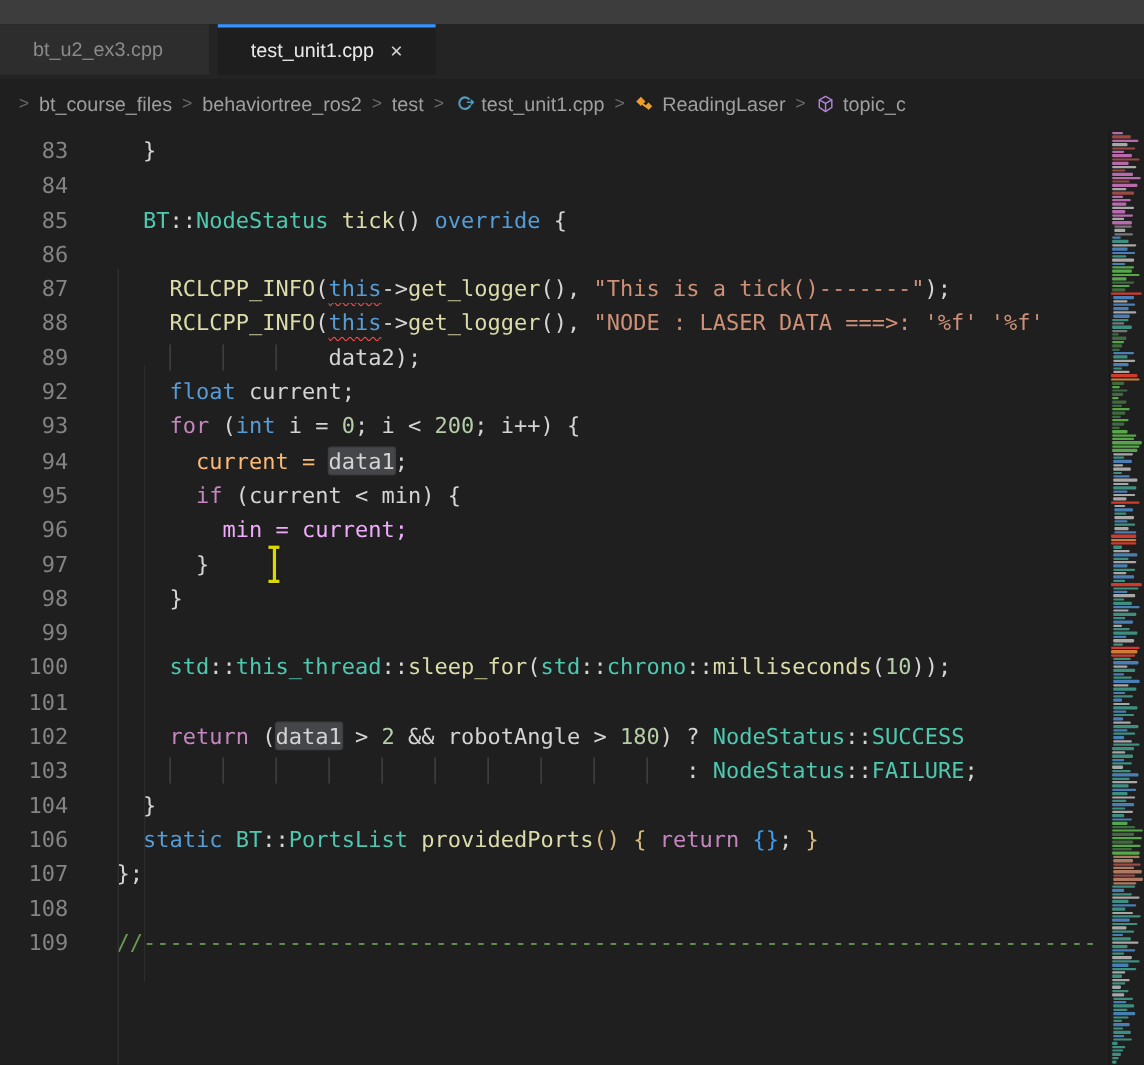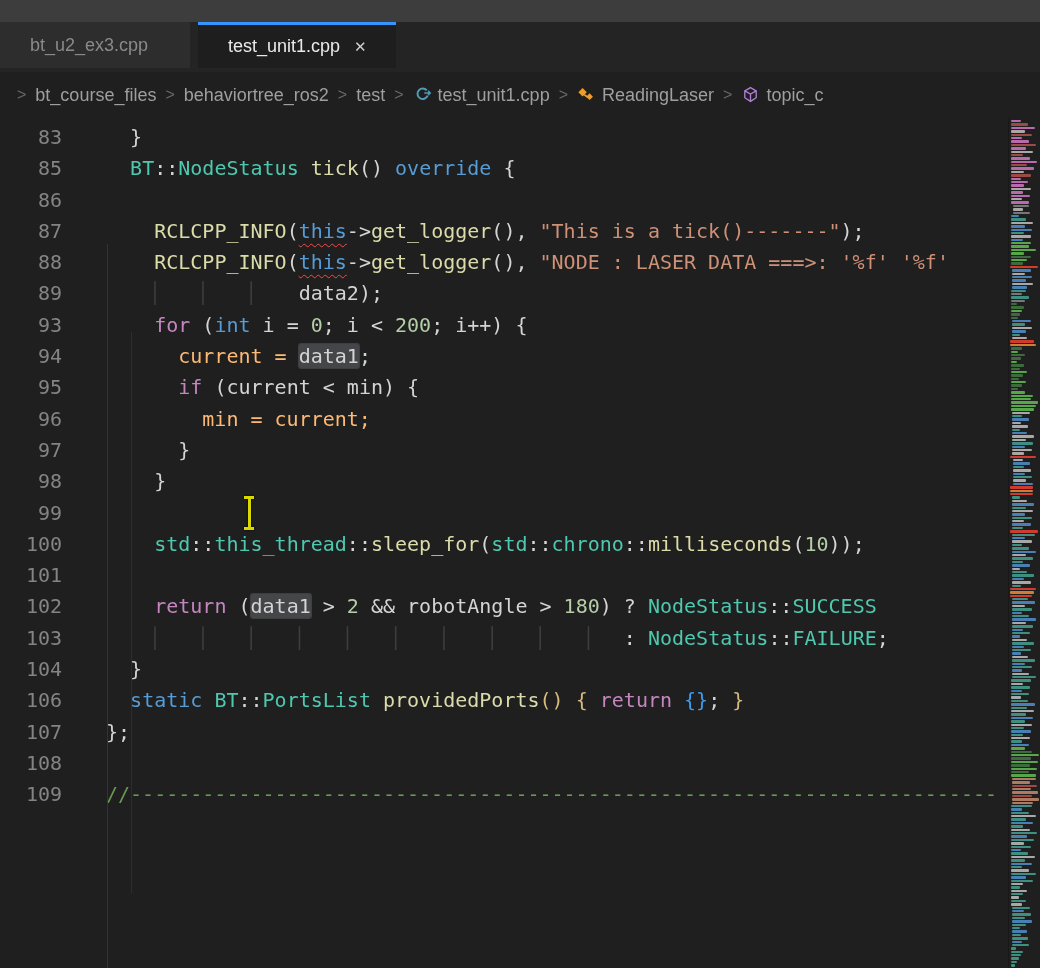--- a/index.html
+++ b/index.html
@@ -93,54 +93,62 @@
 
   <div class="editor">
     <div class="iguide" style="left:107px; top:126px; height:751px;"></div>
     <div class="iguide" style="left:131px; top:214px; height:561px; background:#2d2d2d;"></div>
     <div class="lines" id="code-lines">
         <div class="line">
           <span class="ln">83</span>
           <span class="lc"><span style="color: rgb(212, 212, 212);">  }</span></span>
         </div>
         <div class="line">
+          <span class="ln">84</span>
+          <span class="lc"></span>
+        </div>
+        <div class="line">
           <span class="ln">85</span>
           <span class="lc"><span style="color: rgb(212, 212, 212);">  </span><span style="color: rgb(78, 201, 176);">BT</span><span style="color: rgb(212, 212, 212);">::</span><span style="color: rgb(78, 201, 176);">NodeStatus</span><span style="color: rgb(212, 212, 212);"> </span><span style="color: rgb(220, 220, 170);">tick</span><span style="color: rgb(212, 212, 212);">()</span><span style="color: rgb(212, 212, 212);"> </span><span style="color: rgb(86, 156, 214);">override</span><span style="color: rgb(212, 212, 212);"> {</span></span>
         </div>
         <div class="line">
           <span class="ln">86</span>
           <span class="lc"></span>
         </div>
         <div class="line">
           <span class="ln">87</span>
           <span class="lc"><span style="color: rgb(212, 212, 212);">    </span><span style="color: rgb(220, 220, 170);">RCLCPP_INFO</span><span style="color: rgb(212, 212, 212);">(</span><span class="sq" style="color: rgb(86, 156, 214);">this</span><span style="color: rgb(212, 212, 212);">-&gt;</span><span style="color: rgb(220, 220, 170);">get_logger</span><span style="color: rgb(212, 212, 212);">(), </span><span style="color: rgb(206, 145, 120);">"This is a tick()-------"</span><span style="color: rgb(212, 212, 212);">);</span></span>
         </div>
         <div class="line">
           <span class="ln">88</span>
           <span class="lc"><span style="color: rgb(212, 212, 212);">    </span><span style="color: rgb(220, 220, 170);">RCLCPP_INFO</span><span style="color: rgb(212, 212, 212);">(</span><span class="sq" style="color: rgb(86, 156, 214);">this</span><span style="color: rgb(212, 212, 212);">-&gt;</span><span style="color: rgb(220, 220, 170);">get_logger</span><span style="color: rgb(212, 212, 212);">(), </span><span style="color: rgb(206, 145, 120);">"NODE : LASER DATA ===&gt;: '%f' '%f'</span></span>
         </div>
         <div class="line">
           <span class="ln">89</span>
           <span class="lc"><span style="color: rgb(212, 212, 212);">    </span><span style="color: rgb(62, 62, 62);">▏</span><span style="color: rgb(212, 212, 212);">   </span><span style="color: rgb(62, 62, 62);">▏</span><span style="color: rgb(212, 212, 212);">   </span><span style="color: rgb(62, 62, 62);">▏</span><span style="color: rgb(212, 212, 212);">   </span><span style="color: rgb(212, 212, 212);">data2);</span></span>
         </div>
         <div class="line">
+          <span class="ln">92</span>
+          <span class="lc"><span style="color: rgb(212, 212, 212);">    </span><span style="color: rgb(86, 156, 214);">float</span><span style="color: rgb(212, 212, 212);"> current;</span></span>
+        </div>
+        <div class="line">
           <span class="ln">93</span>
           <span class="lc"><span style="color: rgb(212, 212, 212);">    </span><span style="color: rgb(197, 134, 192);">for</span><span style="color: rgb(212, 212, 212);"> (</span><span style="color: rgb(86, 156, 214);">int</span><span style="color: rgb(212, 212, 212);"> i = </span><span style="color: rgb(181, 206, 168);">0</span><span style="color: rgb(212, 212, 212);">; i &lt; </span><span style="color: rgb(181, 206, 168);">200</span><span style="color: rgb(212, 212, 212);">; i++) {</span></span>
         </div>
         <div class="line">
           <span class="ln">94</span>
           <span class="lc"><span style="color: #fdba74;">      current = </span><span class="hl" style="color: rgb(212, 212, 212);">data1</span><span style="color: rgb(212, 212, 212);">;</span></span>
         </div>
         <div class="line">
           <span class="ln">95</span>
           <span class="lc"><span style="color: rgb(212, 212, 212);">      </span><span style="color: rgb(197, 134, 192);">if</span><span style="color: rgb(212, 212, 212);"> (current &lt; min) {</span></span>
         </div>
         <div class="line">
           <span class="ln">96</span>
-          <span class="lc"><span style="color: #fdba74;">        min = current;</span></span>
+          <span class="lc"><span style="color: #f0abfc;">        min = current;</span></span>
         </div>
         <div class="line">
           <span class="ln">97</span>
           <span class="lc"><span style="color: rgb(212, 212, 212);">      }</span></span>
         </div>
         <div class="line">
           <span class="ln">98</span>
           <span class="lc"><span style="color: rgb(212, 212, 212);">    }</span></span>
         </div>
         <div class="line">

